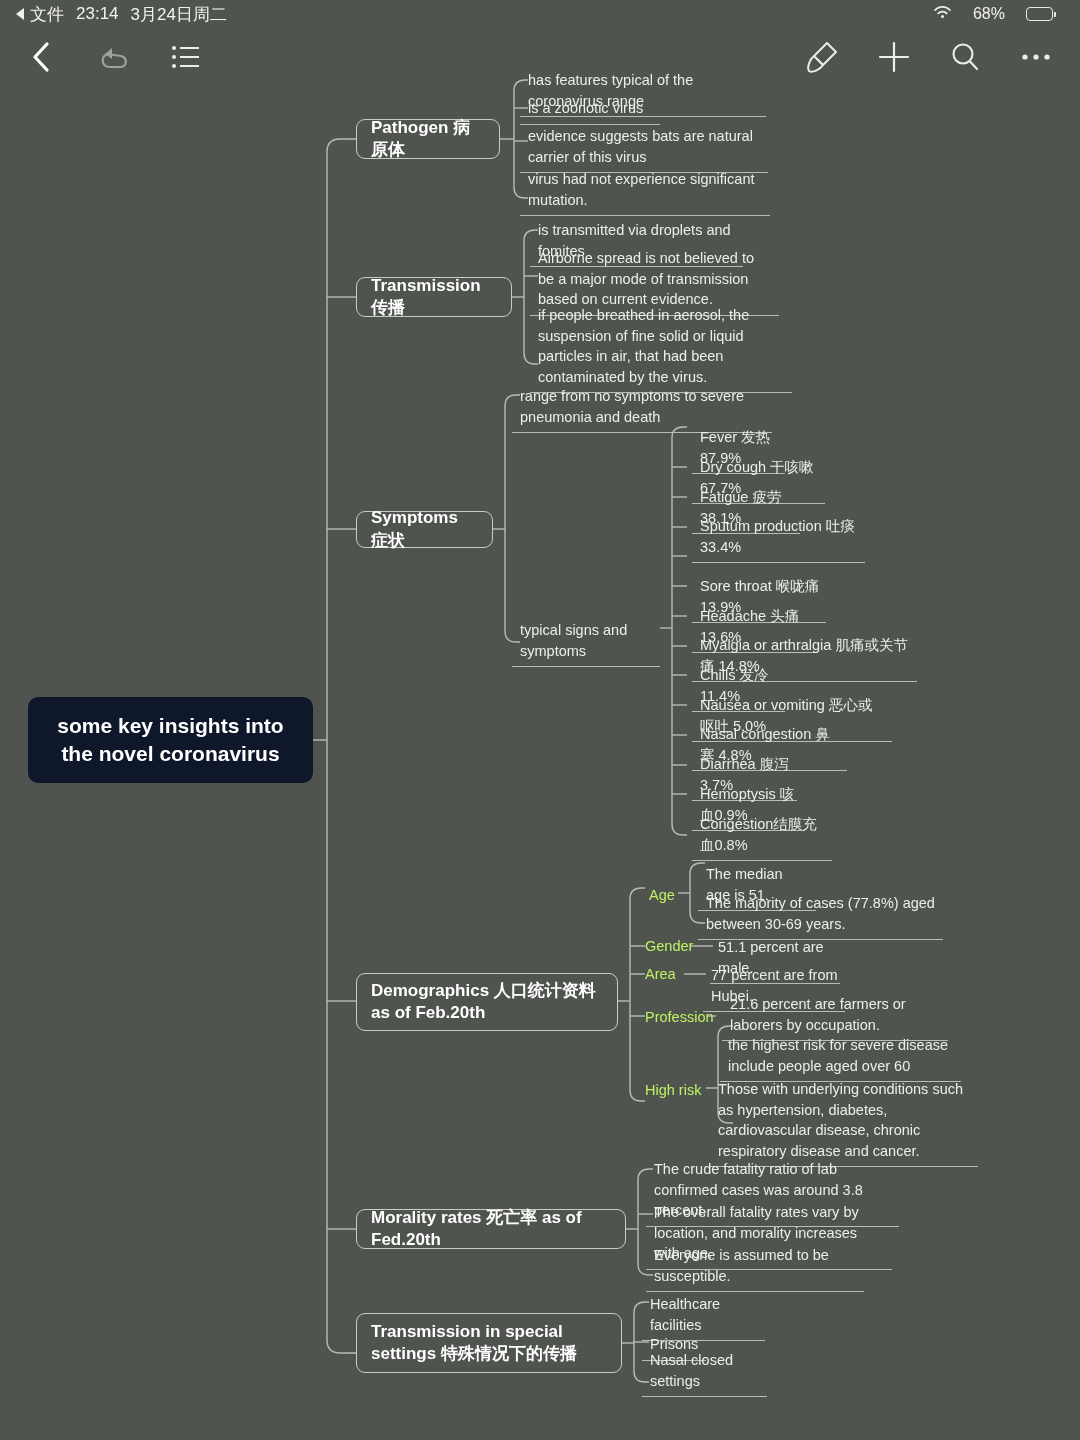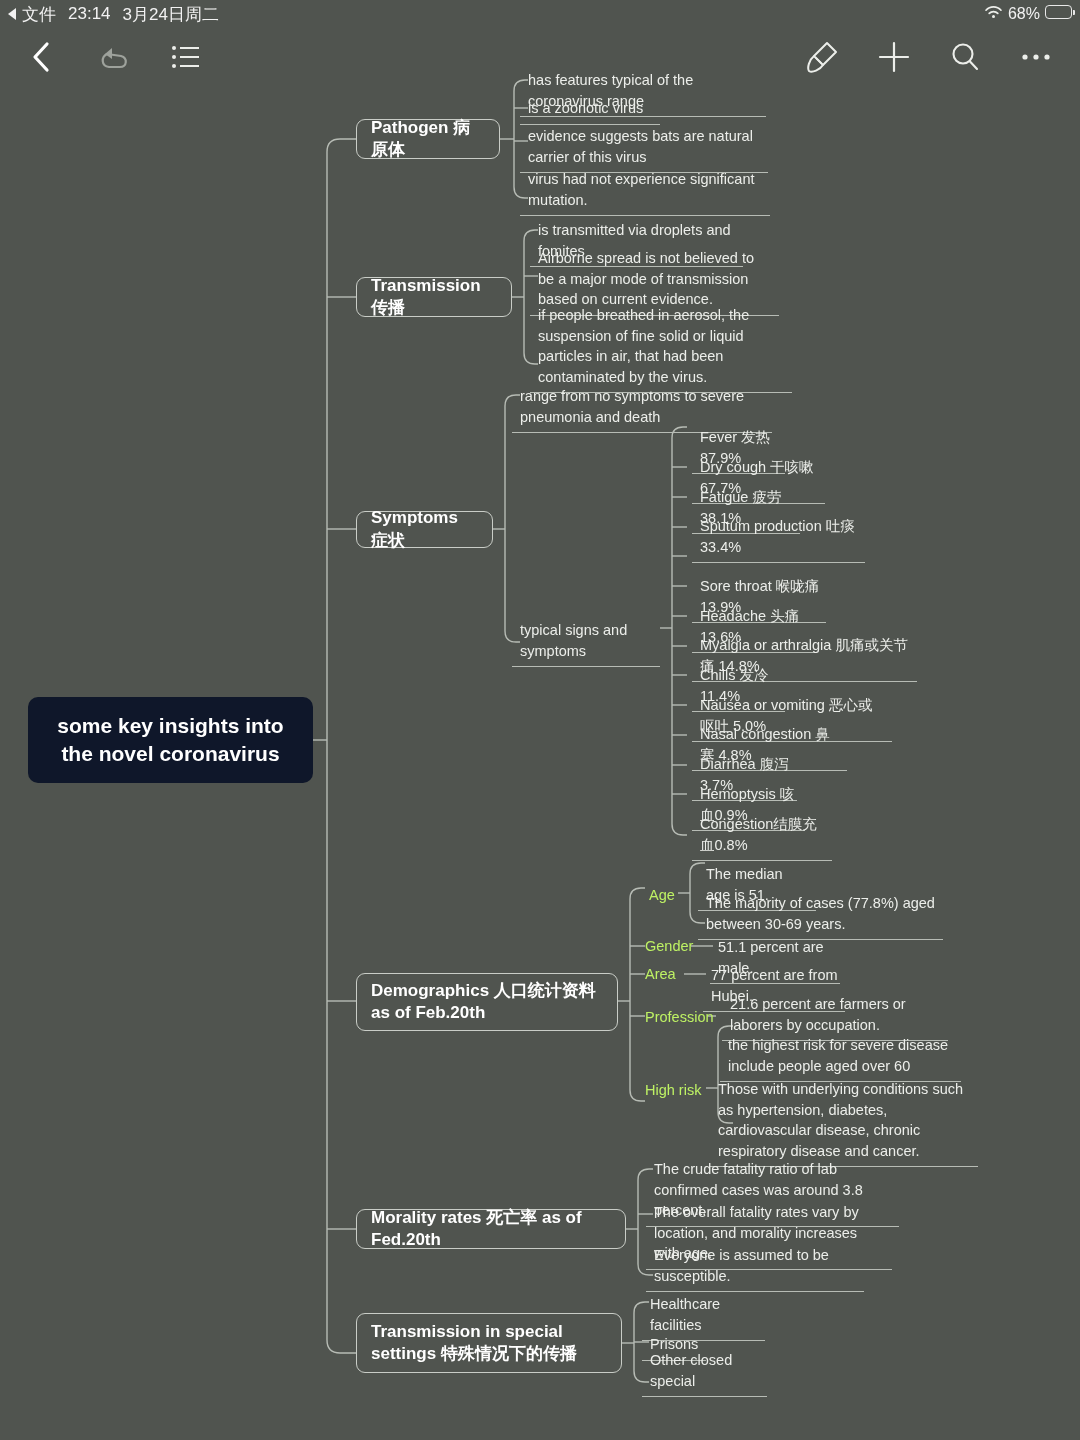--- a/index.html
+++ b/index.html
@@ -9,29 +9,29 @@
     font-family: "Liberation Sans", "DejaVu Sans", sans-serif;
     overflow: hidden;
   }
   #root-canvas { position: relative; width: 1080px; height: 1440px; }
 
   
   .statusbar {
     position: absolute; top: 0; left: 0; width: 1080px; height: 28px;
     display: flex; align-items: center; color: #f2f2f2; font-size: 17px;
   }
-  .sb-left { display: flex; align-items: center; gap: 12px; padding-left: 8px; }
+  .sb-left { display: flex; align-items: center; gap: 12px; padding-left: 16px; }
   .sb-back-tri {
     width: 0; height: 0; border-top: 6px solid transparent;
     border-bottom: 6px solid transparent; border-right: 8px solid #f2f2f2;
     margin-right: -6px;
   }
   .sb-right {
-    margin-left: auto; display: flex; gap: 5px;
-    padding-right: 8px; font-size: 16px;
+    margin-left: auto; display: flex; align-items: center; gap: 21px;
+    padding-right: 27px; font-size: 16px;
   }
   .wifi-icon { display: block; }
   .battery {
     width: 27px; height: 14px; border: 1.6px solid #e8e8e8; border-radius: 4px;
     position: relative; padding: 1.5px;
   }
   .battery::after {
     content: ""; position: absolute; right: -4px; top: 4px; width: 2px; height: 5px;
     background: #e8e8e8; border-radius: 0 1px 1px 0;
   }
@@ -282,15 +282,15 @@
   <div class="leaf" style="left:710px; top:1076px; width:268px;">Those with underlying conditions such as hypertension, diabetes, cardiovascular disease, chronic respiratory disease and cancer.</div>
 
   <div class="node-box branch-node" style="left:356px; top:1209px; width:270px; height:40px;">Morality rates 死亡率 as of Fed.20th</div>
   <div class="leaf" style="left:646px; top:1156px; width:253px;">The crude fatality ratio of lab confirmed cases was around 3.8 percent.</div>
   <div class="leaf" style="left:646px; top:1199px; width:246px;">The overall fatality rates vary by location, and morality increases with age.</div>
   <div class="leaf" style="left:646px; top:1242px; width:218px;">Everyone is assumed to be susceptible.</div>
 
   <div class="node-box branch-node" style="left:356px; top:1313px; width:266px; height:60px; align-items:center;">Transmission in special settings 特殊情况下的传播</div>
   <div class="leaf" style="left:642px; top:1291px; width:123px;">Healthcare facilities</div>
   <div class="leaf" style="left:642px; top:1331px; width:64px;">Prisons</div>
-  <div class="leaf" style="left:642px; top:1347px; width:125px;">Other closed special</div>
+  <div class="leaf" style="left:642px; top:1347px; width:125px;">Nasal closed settings</div>
 
 </div>
 
 </body></html>

